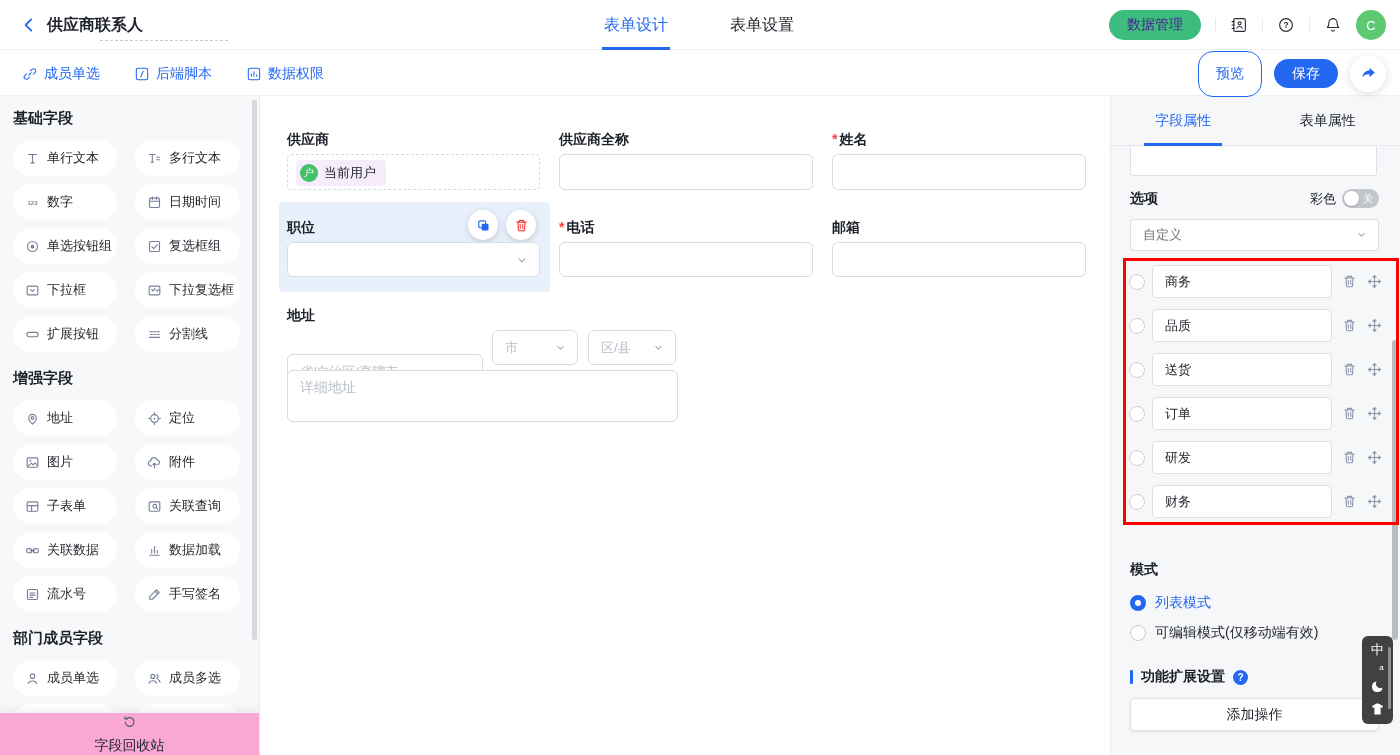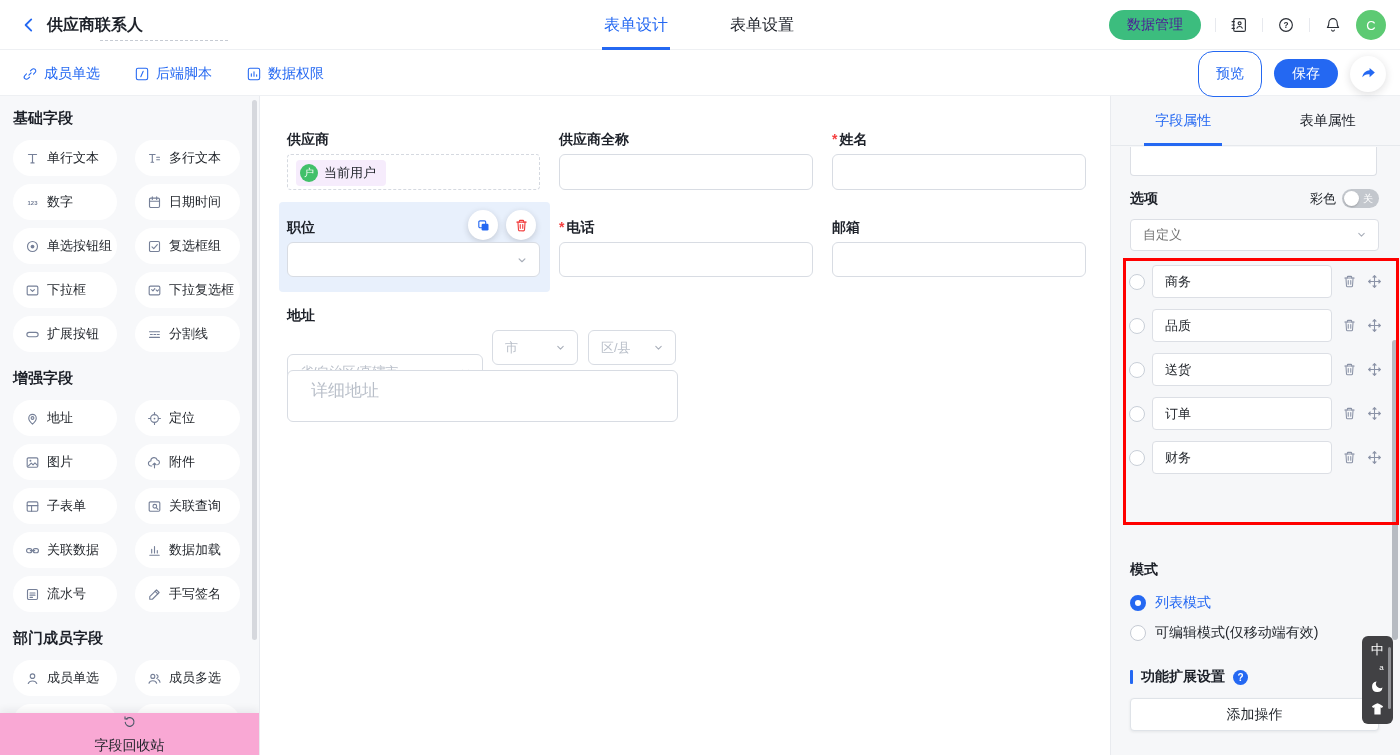--- a/index.html
+++ b/index.html
@@ -54,21 +54,21 @@
   .cv-label{position:absolute;font-size:14px;font-weight:bold;color:#1d2129;height:18px;line-height:18px;}
   .req{color:var(--required);margin-right:2px;font-weight:bold;}
   .inputbox{position:absolute;background:#fff;border:1px solid #d8dce3;border-radius:6px;}
   .dashedbox{position:absolute;background:#fff;border:1px dashed #d5d9e0;border-radius:4px;}
   .user-tag{position:absolute;left:8px;top:5px;height:26px;background:var(--tag-bg);border-radius:4px;display:flex;align-items:center;gap:6px;padding:0 10px 0 4px;font-size:13px;color:#1f2329;}
   .tag-circle{width:18px;height:18px;border-radius:50%;background:var(--tag-green);color:#fff;font-size:10px;display:flex;align-items:center;justify-content:center;}
   .sel-block{position:absolute;left:19px;top:106px;width:271px;height:90px;background:var(--selected-bg);border-radius:4px;cursor:pointer;}
   .circle-btn{position:absolute;width:30px;height:30px;border-radius:50%;background:#fff;box-shadow:0 2px 6px rgba(31,35,41,.18);display:flex;align-items:center;justify-content:center;cursor:pointer;}
   .chev{position:absolute;right:10px;top:50%;margin-top:-7px;color:#a8aeb9;}
   .ph{position:absolute;left:12px;top:50%;transform:translateY(-50%);font-size:13px;color:#b9bfc9;white-space:nowrap;}
-  .ta-ph{position:absolute;left:12px;top:8px;font-size:17px;color:#b9bfc9;margin-left:11px;}
+  .ta-ph{position:absolute;left:12px;top:8px;font-size:14px;color:#b9bfc9;}
 
   
   .panel{position:absolute;left:1110px;top:96px;width:290px;height:659px;background:#f6f7f9;border-left:1px solid #e9ebef;}
   .ptabs{position:absolute;left:0;top:0;width:100%;height:50px;border-bottom:1px solid #e6e9ed;display:flex;}
   .ptab{flex:1;display:flex;align-items:center;justify-content:center;font-size:14px;color:#1d2129;position:relative;cursor:pointer;}
   .ptab.active{color:var(--accent);}
   .ptab.active::after{content:"";position:absolute;left:50%;margin-left:-39px;bottom:-1px;width:78px;height:3px;background:var(--accent);}
   .cut-input{position:absolute;left:19px;top:51px;width:247px;height:29px;background:#fff;border:1px solid #dcdfe5;border-top:none;border-radius:0 0 4px 4px;font-family:inherit;font-size:13px;padding:0 10px;}
   .opt-head{position:absolute;left:19px;top:93px;width:249px;display:flex;align-items:center;justify-content:space-between;}
   .p-bold{font-size:14px;font-weight:bold;color:#1d2129;}
@@ -595,20 +595,38 @@
         </span>
         <span class="row-ic">
           <svg class="ic" width="15" height="15" viewBox="0 0 24 24" fill="none" stroke="currentColor" stroke-width="1.7" stroke-linecap="round" stroke-linejoin="round">
             <path d="M12 2.8v18.4M2.8 12h18.4"></path>
             <path d="M9.6 5.2 12 2.8l2.4 2.4M9.6 18.8l2.4 2.4 2.4-2.4M5.2 9.6 2.8 12l2.4 2.4M18.8 9.6l2.4 2.4-2.4 2.4"></path>
           </svg>
         </span>
       </div>
       <div class="opt-row">
         <span class="oradio"></span>
+        <input class="opt-input" value="研发" style="">
+        <span class="row-ic">
+          <svg class="ic" width="15" height="15" viewBox="0 0 24 24" fill="none" stroke="currentColor" stroke-width="1.7" stroke-linecap="round" stroke-linejoin="round">
+            <path d="M4.5 6.5h15"></path>
+            <path d="M8.5 6.5V5a1.2 1.2 0 0 1 1.2-1.2h4.6A1.2 1.2 0 0 1 15.5 5v1.5"></path>
+            <path d="m6.3 6.5.9 12.6a1.6 1.6 0 0 0 1.6 1.4h6.4a1.6 1.6 0 0 0 1.6-1.4l.9-12.6"></path>
+            <path d="M10 10.5v6M14 10.5v6"></path>
+          </svg>
+        </span>
+        <span class="row-ic">
+          <svg class="ic" width="15" height="15" viewBox="0 0 24 24" fill="none" stroke="currentColor" stroke-width="1.7" stroke-linecap="round" stroke-linejoin="round">
+            <path d="M12 2.8v18.4M2.8 12h18.4"></path>
+            <path d="M9.6 5.2 12 2.8l2.4 2.4M9.6 18.8l2.4 2.4 2.4-2.4M5.2 9.6 2.8 12l2.4 2.4M18.8 9.6l2.4 2.4-2.4 2.4"></path>
+          </svg>
+        </span>
+      </div>
+      <div class="opt-row">
+        <span class="oradio"></span>
         <input class="opt-input" value="财务" style="">
         <span class="row-ic">
           <svg class="ic" width="15" height="15" viewBox="0 0 24 24" fill="none" stroke="currentColor" stroke-width="1.7" stroke-linecap="round" stroke-linejoin="round">
             <path d="M4.5 6.5h15"></path>
             <path d="M8.5 6.5V5a1.2 1.2 0 0 1 1.2-1.2h4.6A1.2 1.2 0 0 1 15.5 5v1.5"></path>
             <path d="m6.3 6.5.9 12.6a1.6 1.6 0 0 0 1.6 1.4h6.4a1.6 1.6 0 0 0 1.6-1.4l.9-12.6"></path>
             <path d="M10 10.5v6M14 10.5v6"></path>
           </svg>
         </span>
         <span class="row-ic">

